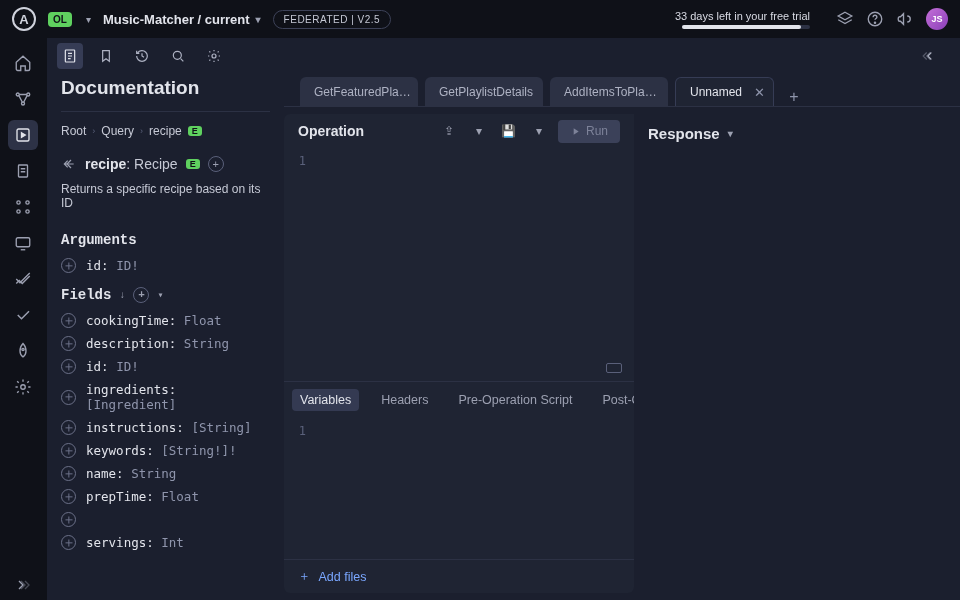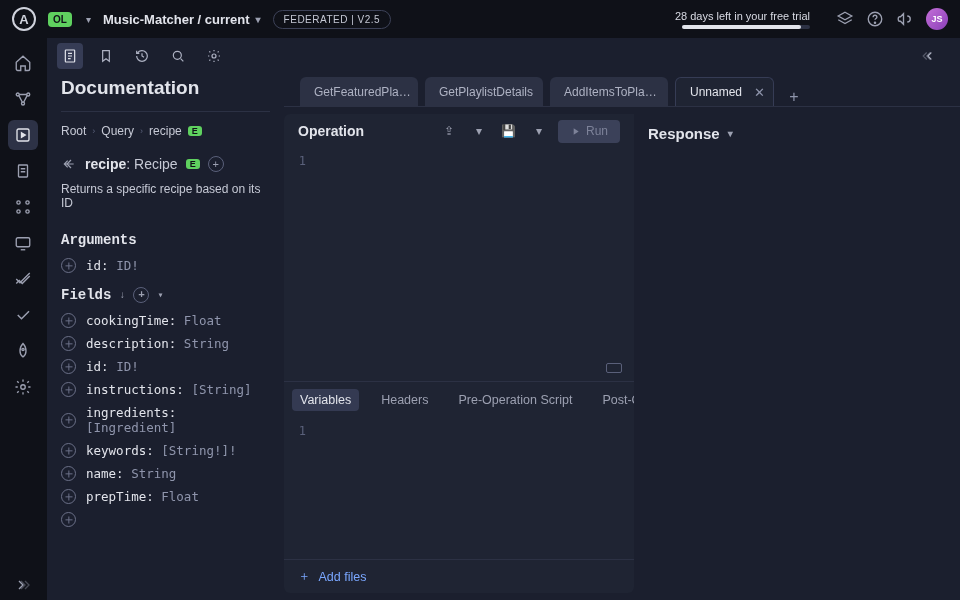--- a/index.html
+++ b/index.html
@@ -102,21 +102,21 @@
   <div class="logo">A</div>
   <div class="org-badge">OL</div>
   <span class="chev">▾</span>
   <div class="project">
     <span>Music-Matcher / current</span>
     <span class="chev">▾</span>
   </div>
   <div class="fed-pill">FEDERATED | V2.5</div>
   <div class="hdr-spacer"></div>
   <div class="trial">
-    <div class="trial-text">28 days left in your free trial</div>
+    <div class="trial-text">33 days left in your free trial</div>
     <div class="trial-bar">
         <div class="trial-fill"></div>
       </div>
   </div>
   <div class="hdr-icons">
     <div class="hdr-icon">
       <svg viewBox="0 0 24 24" width="18" height="18" fill="none" stroke="currentColor" stroke-width="1.8">
           <path d="M12 3l9 5-9 5-9-5 9-5z"></path>
           <path d="M3 13l9 5 9-5"></path>
         </svg>
@@ -300,40 +300,44 @@
             <div class="field-row">
               <span class="plus-circ"></span>
               <span><span class="fld-name">description</span><span class="colon">: </span><span class="fld-type">String</span></span>
             </div>
             <div class="field-row">
               <span class="plus-circ"></span>
               <span><span class="fld-name">id</span><span class="colon">: </span><span class="fld-type">ID!</span></span>
             </div>
             <div class="field-row">
               <span class="plus-circ"></span>
+              <span><span class="fld-name">ingredients</span><span class="colon">: </span><span class="fld-type">[Ingredient]</span></span>
+            </div>
+            <div class="field-row">
+              <span class="plus-circ"></span>
               <span><span class="fld-name">instructions</span><span class="colon">: </span><span class="fld-type">[String]</span></span>
             </div>
             <div class="field-row">
               <span class="plus-circ"></span>
-              <span><span class="fld-name">ingredients</span><span class="colon">: </span><span class="fld-type">[Ingredient]</span></span>
-            </div>
-            <div class="field-row">
-              <span class="plus-circ"></span>
               <span><span class="fld-name">keywords</span><span class="colon">: </span><span class="fld-type">[String!]!</span></span>
             </div>
             <div class="field-row">
               <span class="plus-circ"></span>
               <span><span class="fld-name">name</span><span class="colon">: </span><span class="fld-type">String</span></span>
             </div>
             <div class="field-row">
               <span class="plus-circ"></span>
               <span><span class="fld-name">prepTime</span><span class="colon">: </span><span class="fld-type">Float</span></span>
             </div>
             <div class="field-row">
               <span class="plus-circ"></span>
+            </div>
+            <div class="field-row">
+              <span class="plus-circ"></span>
+              <span><span class="fld-name">servings</span><span class="colon">: </span><span class="fld-type">Int</span></span>
             </div>
           </div>
       </div>
 
       <div class="work">
         <div class="tabs" id="tabs-row">
             <div class="tab">GetFeaturedPla…</div>
             <div class="tab">GetPlaylistDetails</div>
             <div class="tab">AddItemsToPla…</div>
             <div class="tab active">Unnamed<span class="close">✕</span></div>

